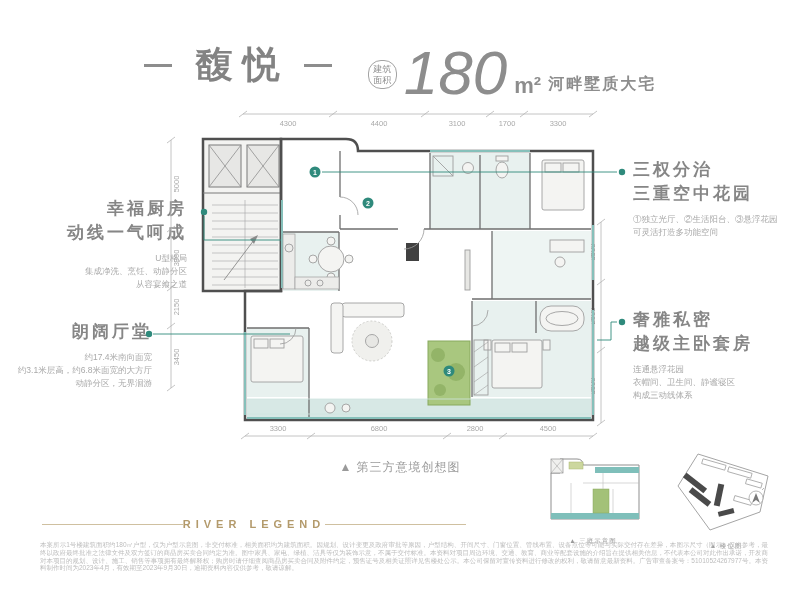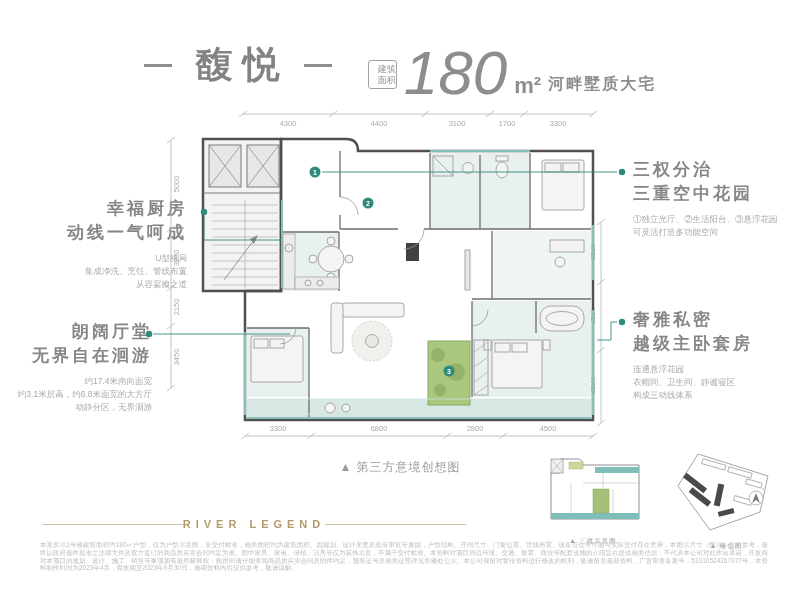--- a/index.html
+++ b/index.html
@@ -5,21 +5,21 @@
   html,body{margin:0;padding:0;background:#fff;}
   body{width:800px;height:589px;font-family:"Liberation Sans",sans-serif;color:#8a8a8a;overflow:hidden;}
   .page{position:relative;width:800px;height:589px;background:#fff;}
 
   
   .header{position:absolute;top:40px;left:0;width:800px;display:flex;justify-content:center;align-items:flex-end;gap:36px;}
   .title-wrap{display:flex;align-items:center;gap:14px;padding-bottom:8px;}
   .title-dash{width:28px;height:3px;background:#8d8d8d;}
   .main-title{margin:0;font-size:37px;font-weight:700;letter-spacing:10px;text-indent:10px;color:#838383;}
   .area-wrap{display:flex;align-items:flex-end;gap:7px;}
-  .area-badge{width:27px;height:27px;border:1px solid #a3a3a3;border-radius:3px;display:flex;flex-direction:column;align-items:flex-end;justify-content:center;font-size:9px;line-height:10.5px;color:#8d8d8d;margin-bottom:9px;}
+  .area-badge{width:27px;height:27px;border:1px solid #a3a3a3;border-radius:13px;display:flex;flex-direction:column;align-items:center;justify-content:center;font-size:9px;line-height:10.5px;color:#8d8d8d;margin-bottom:9px;}
   .area-num{font-size:62px;line-height:50px;font-weight:400;color:#8d8d8d;font-style:italic;}
   .area-unit{font-size:22px;line-height:22px;color:#8d8d8d;margin-bottom:1px;font-weight:600;}
   .tagline{font-size:16px;letter-spacing:2px;color:#8d8d8d;margin-bottom:3px;font-weight:600;}
 
   
   .ann{position:absolute;}
   .ann .h{font-size:17px;font-weight:700;letter-spacing:3px;line-height:24px;color:#868686;}
   .ann .s{font-size:8.5px;line-height:13px;color:#a9a9a9;margin-top:7px;}
   .ann-right-align{text-align:right;}
   #ann-kitchen{left:22px;top:197px;width:165px;}
@@ -61,28 +61,27 @@
       <span class="area-unit">m²</span>
       <span class="tagline">河畔墅质大宅</span>
     </div>
   </div>
 
   <div class="ann ann-right-align" id="ann-kitchen">
     <div class="h">幸福厨房</div>
     <div class="h">动线一气呵成</div>
     <div class="s">
       <div>U型格局</div>
-      <div>集成净洗、烹饪、管线布置</div>
+      <div>集成净洗、烹饪、动静分区</div>
       <div>从容宴飨之道</div>
     </div>
   </div>
 
   <div class="ann ann-right-align" id="ann-living">
     <div class="h">朗阔厅堂</div>
-    <div class="h">无界自在洄游</div>
     <div class="s">
       <div>约17.4米南向面宽</div>
       <div>约3.1米层高，约6.8米面宽的大方厅</div>
       <div>动静分区，无界洄游</div>
     </div>
   </div>
 
   <div class="ann" id="ann-garden">
     <div class="h">三权分治</div>
     <div class="h">三重空中花园</div>

